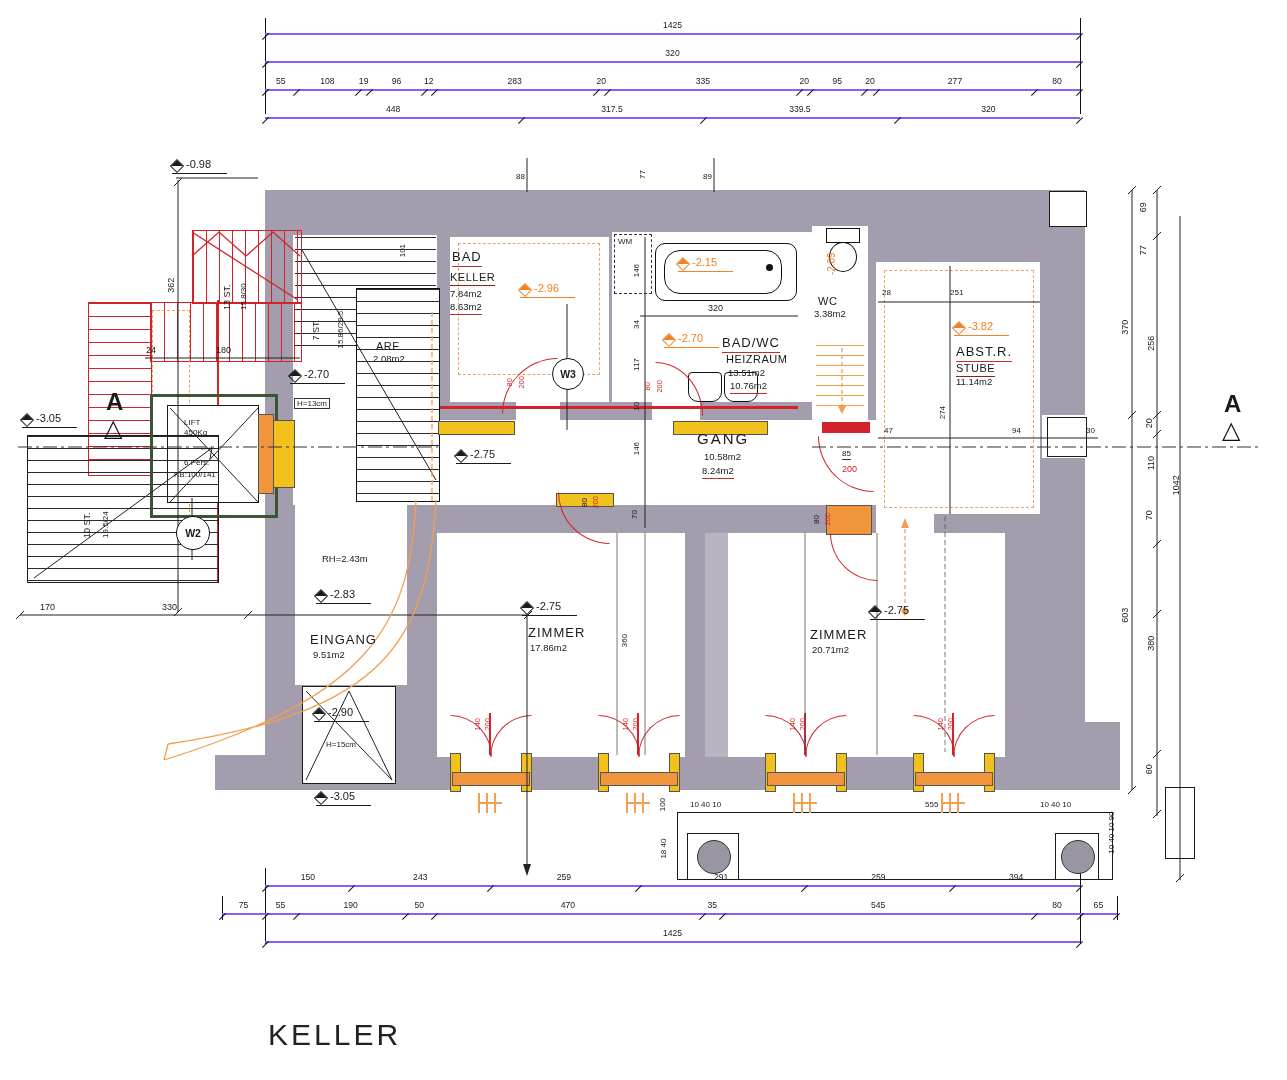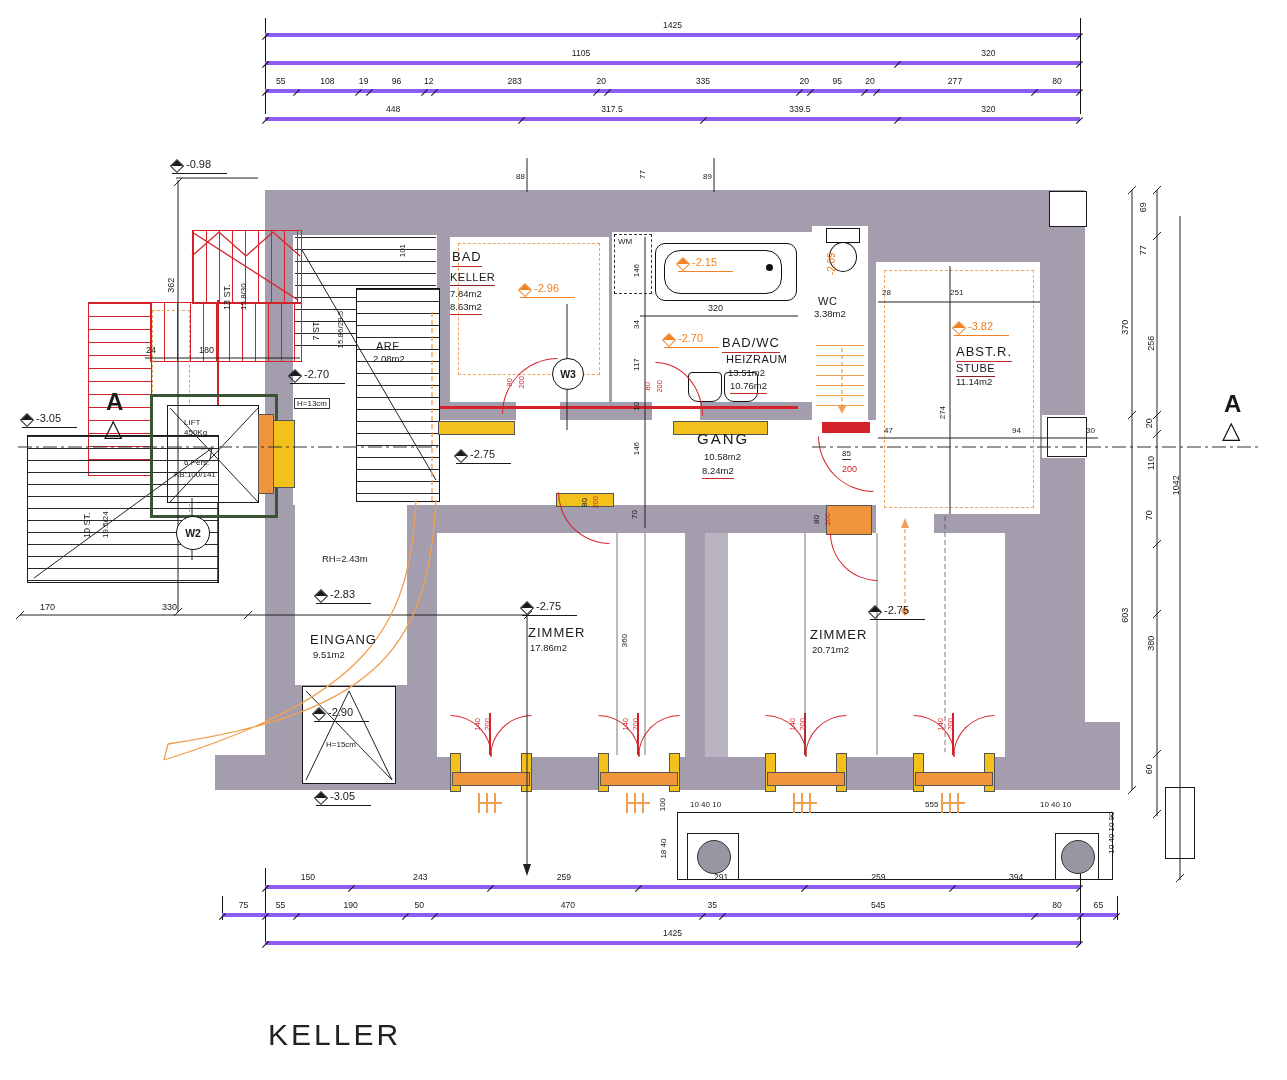--- a/index.html
+++ b/index.html
@@ -31,21 +31,21 @@
   .tri{position:absolute;z-index:40;font-size:24px;line-height:1;color:#111}
   .tri::before{content:"\25B3"}
   .secA{position:absolute;z-index:40;font-size:24px;font-weight:700}
   
   .trh{background:repeating-linear-gradient(to bottom,#2a2a2a 0 1px,transparent 1px 12px)}
   .trhr{background:repeating-linear-gradient(to bottom,#d3222a 0 1px,transparent 1px 13px)}
   .trvr{background:repeating-linear-gradient(to right,#d3222a 0 1px,transparent 1px 13px)}
   .orst{background:repeating-linear-gradient(to bottom,#f0a050 0 1px,transparent 1px 10px)}
   .redbrd{border:1.5px solid #d3222a}
   
-  .dimrow{position:absolute;display:flex;height:13px;border-bottom:4px solid #8b5cf6;z-index:40}
+  .dimrow{position:absolute;display:flex;height:13px;border-bottom:2px solid #8b5cf6;z-index:40}
   .seg{position:relative;flex-basis:0;text-align:center;font-size:8.6px;min-width:0}
   .seg::before{content:"";position:absolute;left:-4px;bottom:-4px;width:9px;height:1px;background:#111;transform:rotate(-45deg)}
   .dimrow::after{content:"";position:absolute;right:-4px;bottom:-4px;width:9px;height:1px;background:#111;transform:rotate(-45deg)}
   .vln{position:absolute;background:#111;width:1px}
   .rln{position:absolute;background:#d3222a}
   
   .arc{position:absolute;border:1.4px solid #d3222a;z-index:30}
   .yb{position:absolute;background:#f2c11c;border:1px solid #555;z-index:20}
   .ob{position:absolute;background:#f0953c;border:1px solid #555;z-index:20}
   .ohatch{position:absolute;z-index:30;width:24px;height:20px;
@@ -60,21 +60,20 @@
 <body>
 
 <div class="plan">
 
   <div class="vln" style="left:265px;top:18px;height:96px"></div>
   <div class="vln" style="left:1080px;top:18px;height:96px"></div>
   <div class="dimrow" style="left:265px;top:20px;width:815px">
     <span class="seg" style="flex-grow:1">1425</span>
   </div>
   <div class="dimrow" style="left:265px;top:48px;width:815px">
-    <span class="seg" style="flex-grow:1105">1105</span>
     <span class="seg" style="flex-grow:320">320</span>
   </div>
   <div class="dimrow" style="left:265px;top:76px;width:815px">
     <span class="seg" style="flex-grow:55">55</span>
     <span class="seg" style="flex-grow:108">108</span>
     <span class="seg" style="flex-grow:19">19</span>
     <span class="seg" style="flex-grow:96">96</span>
     <span class="seg" style="flex-grow:17">12</span>
     <span class="seg" style="flex-grow:283">283</span>
     <span class="seg" style="flex-grow:20">20</span>
@@ -402,21 +401,21 @@
   <span class="lb rot rlab" style="left:654px;top:382px">200</span>
   <span class="lb rot dm8" style="left:580px;top:498px">80</span>
   <span class="lb rot rlab" style="left:590px;top:498px">200</span>
   <span class="lb rot dm8" style="left:812px;top:515px">80</span>
   <span class="lb rot rlab" style="left:822px;top:515px">200</span>
   <span class="lb dm8 ul-k" style="left:842px;top:449px;border-color:#333">85</span>
   <span class="lb rlab" style="left:842px;top:464px;font-size:9px">200</span>
 
   <span class="lb rot dm" style="left:164px;top:280px">362</span>
   <span class="lb dm" style="left:146px;top:345px">24</span>
-  <span class="lb dm" style="left:199px;top:345px">180</span>
+  <span class="lb dm" style="left:216px;top:345px">180</span>
   <span class="lb dm" style="left:40px;top:602px">170</span>
   <span class="lb dm" style="left:162px;top:602px">330</span>
 
   <span class="lb rot dm" style="left:1138px;top:202px">69</span>
   <span class="lb rot dm" style="left:1138px;top:245px">77</span>
   <span class="lb rot dm" style="left:1118px;top:322px">370</span>
   <span class="lb rot dm" style="left:1144px;top:338px">256</span>
   <span class="lb rot dm" style="left:1144px;top:418px">20</span>
   <span class="lb rot dm" style="left:1144px;top:458px">110</span>
   <span class="lb rot dm" style="left:1144px;top:510px">70</span>

